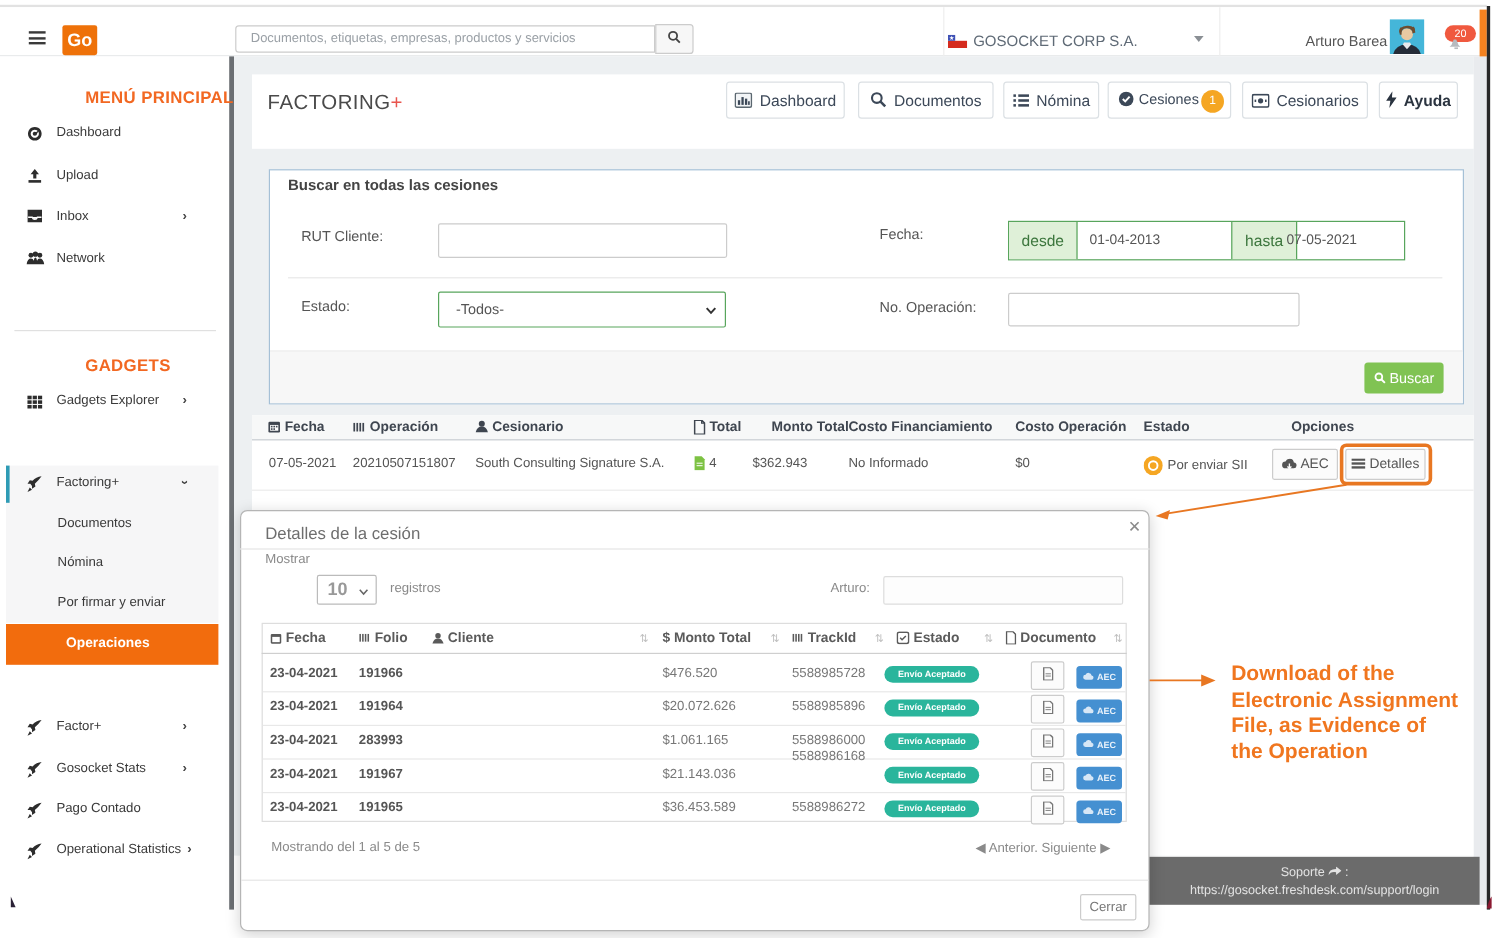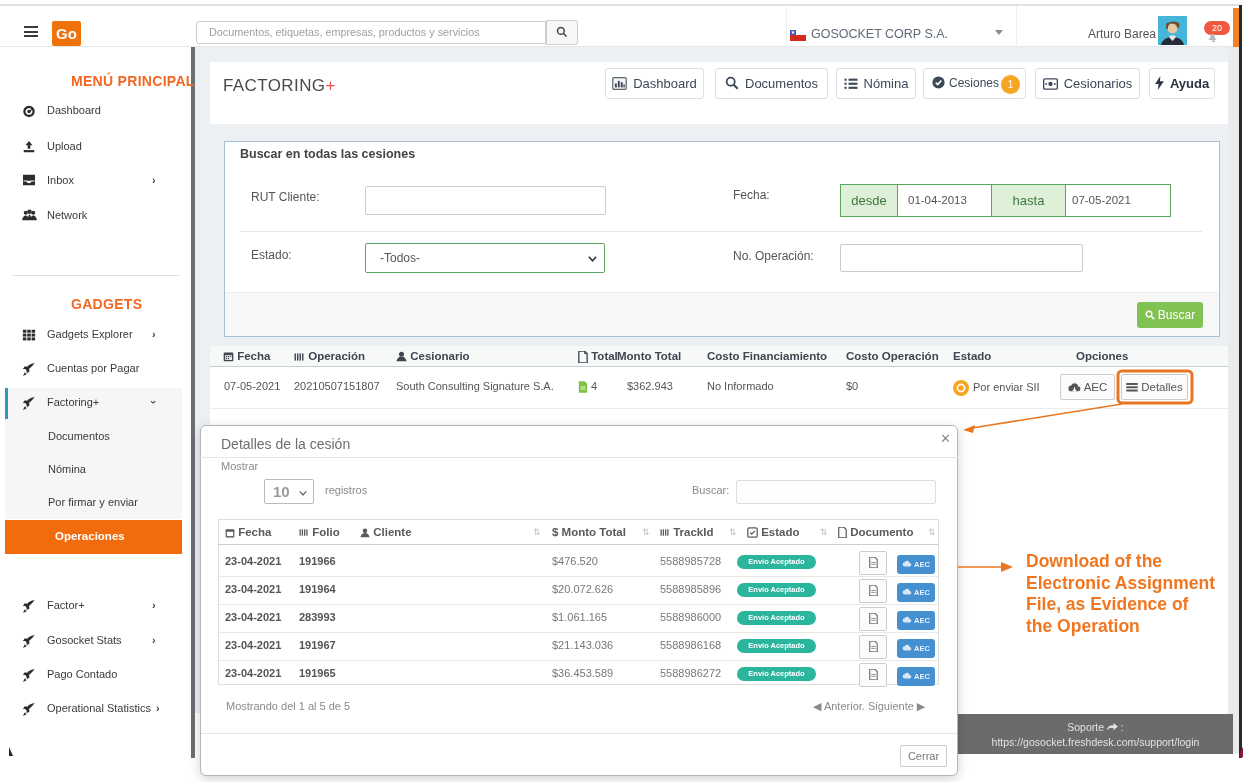--- a/index.html
+++ b/index.html
@@ -192,27 +192,20 @@
             <rect x="1" y="6.4" width="4" height="3.4"></rect>
             <rect x="6" y="6.4" width="4" height="3.4"></rect>
             <rect x="11" y="6.4" width="4" height="3.4"></rect>
             <rect x="1" y="10.8" width="4" height="3.4"></rect>
             <rect x="6" y="10.8" width="4" height="3.4"></rect>
             <rect x="11" y="10.8" width="4" height="3.4"></rect>
           </g>
         </svg></span>
       <span class="lab">Gadgets Explorer</span>
       <span class="arr">›</span>
-    </div>
-  <div class="abs sitem" style="top:358px;">
-      <span class="micon"><svg class="rocket" width="15" height="15" viewBox="0 0 16 16">
-          <path d="M13.5 1 q-5 0.5-8 4 l-2.5-0.5 -2 3 2.5 0 1.5 2 0 2.5 3-2 -0.5-2.5 q3.5-3 6-6.5z" fill="#2d2d2d"></path>
-          <path d="M3 11 l-2 4 4-2z" fill="#2d2d2d"></path>
-        </svg></span>
-      <span class="lab">Cuentas por Pagar</span>
     </div>
   <div class="abs" id="fgroupbg"></div>
   <div class="abs" id="fborder"></div>
   <div class="abs sitem" style="top:392px;">
       <span class="micon"><svg width="15" height="15" viewBox="0 0 16 16">
           <path d="M13.5 1 q-5 0.5-8 4 l-2.5-0.5 -2 3 2.5 0 1.5 2 0 2.5 3-2 -0.5-2.5 q3.5-3 6-6.5z" fill="#2d2d2d"></path>
           <path d="M3 11 l-2 4 4-2z" fill="#2d2d2d"></path>
         </svg></span>
       <span class="lab">Factoring+</span>
       <span class="arr" style="transform:rotate(90deg);">›</span>
@@ -294,21 +287,21 @@
       </svg>Ayuda</div>
 
   <div class="abs" id="panel"></div>
   <div class="abs" id="ptitle">Buscar en todas las cesiones</div>
   <div class="flabel" style="left:251px; top:190px;">RUT Cliente:</div>
   <div class="inp" style="left:365px; top:186px; width:241px; height:29px;"></div>
   <div class="flabel" style="left:733px; top:188px;">Fecha:</div>
   <div class="abs" id="dategrp">
      <div class="dlab" style="left:0; width:57px;">desde</div>
      <div class="dval" style="left:67px;">01-04-2013</div>
-     <div class="dlab" style="left:150px; width:75px; border-left:1px solid #58a55c;">hasta</div>
+     <div class="dlab" style="left:185px; width:55px; border-left:1px solid #58a55c;">hasta</div>
      <div class="dval" style="left:231px;">07-05-2021</div>
   </div>
   <div class="abs" id="psep"></div>
   <div class="flabel" style="left:251px; top:248px;">Estado:</div>
   <div class="abs" id="estsel">-Todos-</div>
   <svg class="abs" style="left:588px; top:254px;" width="9" height="9" viewBox="0 0 10 10">
       <path d="M1 3 L5 7.5 L9 3" fill="none" stroke="#333" stroke-width="1.8"></path>
     </svg>
   <div class="flabel" style="left:733px; top:249px;">No. Operación:</div>
   <div class="inp" style="left:840px; top:244px; width:243px; height:28px;"></div>
@@ -340,21 +333,21 @@
         </g>
       </svg> Operación</div>
   <div class="rh" style="left:396px;"><svg class="ico" width="11" height="11" viewBox="0 0 14 14">
         <circle cx="7" cy="4" r="3.2" fill="#3f4650"></circle>
         <path d="M0.5 13 q1.5-6 6.5-6 q5 0 6.5 6z" fill="#3f4650"></path>
       </svg> Cesionario</div>
   <div class="rh" style="left:578px;"><svg class="ico" width="10" height="12" viewBox="0 0 12 14">
         <path d="M1 0 h7 l3 3 v11 h-10z" fill="none" stroke="#3f4650" stroke-width="1.6"></path>
         <path d="M8 0 v3 h3" fill="none" stroke="#3f4650" stroke-width="1.2"></path>
       </svg> Total</div>
-  <div class="rh" style="left:601px;padding-left:16px;">Monto Total</div>
+  <div class="rh" style="left:627px;padding-left:16px;">Monto Total</div>
   <div class="rh" style="left:707px;">Costo Financiamiento</div>
   <div class="rh" style="left:846px;">Costo Operación</div>
   <div class="rh" style="left:953px;">Estado</div>
   <div class="rh" style="left:1076px;">Opciones</div>
   <div class="abs" id="resrow"></div>
   <div class="rc" style="left:224px;">07-05-2021</div>
   <div class="rc" style="left:294px;">20210507151807</div>
   <div class="rc" style="left:396px;">South Consulting Signature S.A.</div>
   <div class="rc" style="left:578px;"><svg class="ico" width="10" height="12" viewBox="0 0 12 14">
         <path d="M1 0 h7 l3 3 v11 h-10z" fill="#7dc243"></path>
@@ -388,21 +381,21 @@
 
   <div class="abs" id="modal"></div>
   <div class="abs" id="mhead"></div>
   <div class="abs" id="mtitle">Detalles de la cesión</div>
   <div class="abs" id="mclose">✕</div>
   <div class="mtxt" style="left:221px; top:460px;">Mostrar</div>
   <div class="abs" id="msel">10<svg width="8" height="8" viewBox="0 0 10 10" style="position:absolute; right:6px; top:9px;">
         <path d="M1 3 L5 7.5 L9 3" fill="none" stroke="#666" stroke-width="1.6"></path>
       </svg></div>
   <div class="mtxt" style="left:325px; top:484px;">registros</div>
-  <div class="mtxt" style="left:692px; top:484px;">Buscar:</div>
+  <div class="mtxt" style="left:692px; top:484px;">Arturo:</div>
   <div class="abs" id="minput"></div>
   <div class="abs" id="mtable"></div>
   <div class="mh" style="left:225px;"><svg class="ico" width="10" height="10" viewBox="0 0 16 16">
         <rect x="1" y="2" width="14" height="13" rx="1.5" fill="#5a5a5a"></rect>
         <rect x="3" y="6" width="10" height="7" fill="#fff"></rect>
       </svg> Fecha</div>
   <div class="mh" style="left:299px;"><svg class="ico" width="10" height="9" viewBox="0 0 14 14">
         <g fill="#5a5a5a">
           <rect x="0" y="2" width="2" height="10"></rect>
           <rect x="3.5" y="2" width="2" height="10"></rect>
@@ -472,21 +465,21 @@
         <path d="M1 0 h7 l3 3 v11 h-10z" fill="none" stroke="#777" stroke-width="1.6"></path>
         <path d="M3 7 h6 M3 9.5 h6" stroke="#777" stroke-width="1"></path>
       </svg></div>
   <div class="aecbtn" style="left:897px; top:611px;"><svg width="10" height="7" viewBox="0 0 16 12" style="vertical-align:0px; margin-right:2px;">
         <path d="M4 11 a3.5 3.5 0 0 1 0-7 a4.5 4.5 0 0 1 8.6 1 a3 3 0 0 1-0.6 6z" fill="#d7e7f6"></path>
       </svg>AEC</div>
   <div class="mrowline" style="top:632px;"></div>
   <div class="mdb" style="left:225px; top:639px;">23-04-2021</div>
     <div class="mdb" style="left:299px; top:639px;">191967</div>
   <div class="md" style="left:552px; top:639px;">$21.143.036</div>
-    <div class="md" style="left:660px; top:639px;">5588986168</div>
+    <div class="md" style="left:660px; top:624px;">5588986168</div>
   <div class="pill" style="left:737px; top:639px;">Envío Aceptado</div>
   <div class="docbtn" style="left:859px; top:635px;"><svg width="9" height="11" viewBox="0 0 12 14" style="vertical-align:middle;">
         <path d="M1 0 h7 l3 3 v11 h-10z" fill="none" stroke="#777" stroke-width="1.6"></path>
         <path d="M3 7 h6 M3 9.5 h6" stroke="#777" stroke-width="1"></path>
       </svg></div>
   <div class="aecbtn" style="left:897px; top:639px;"><svg width="10" height="7" viewBox="0 0 16 12" style="vertical-align:0px; margin-right:2px;">
         <path d="M4 11 a3.5 3.5 0 0 1 0-7 a4.5 4.5 0 0 1 8.6 1 a3 3 0 0 1-0.6 6z" fill="#d7e7f6"></path>
       </svg>AEC</div>
   <div class="mrowline" style="top:660px;"></div>
   <div class="mdb" style="left:225px; top:667px;">23-04-2021</div>

